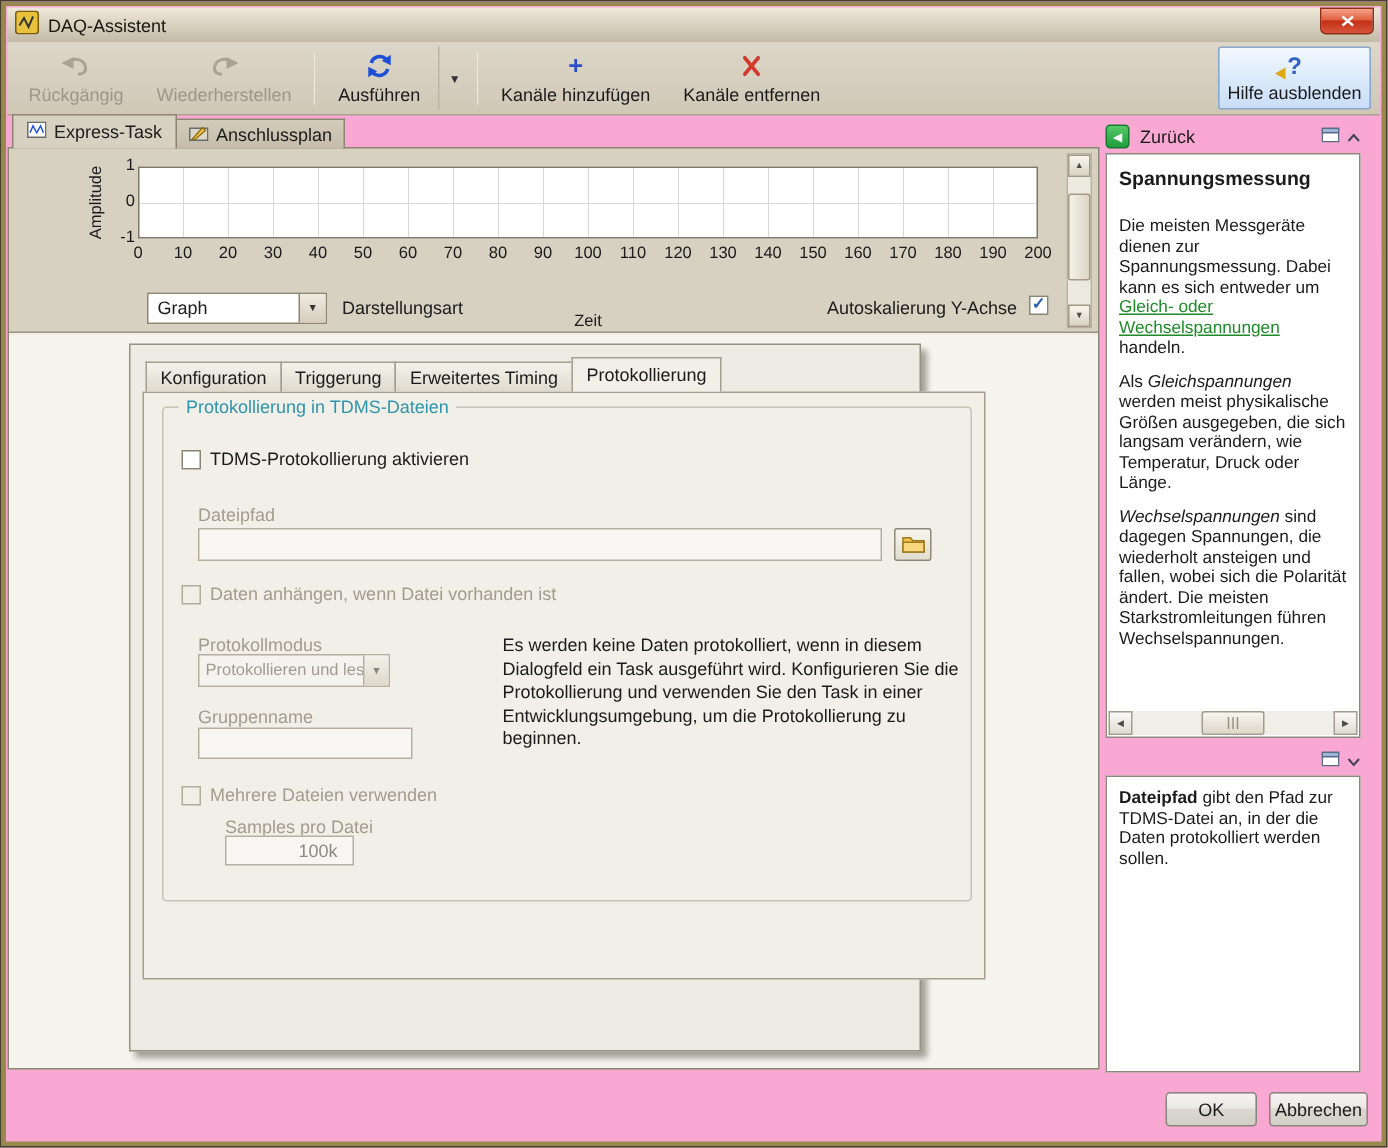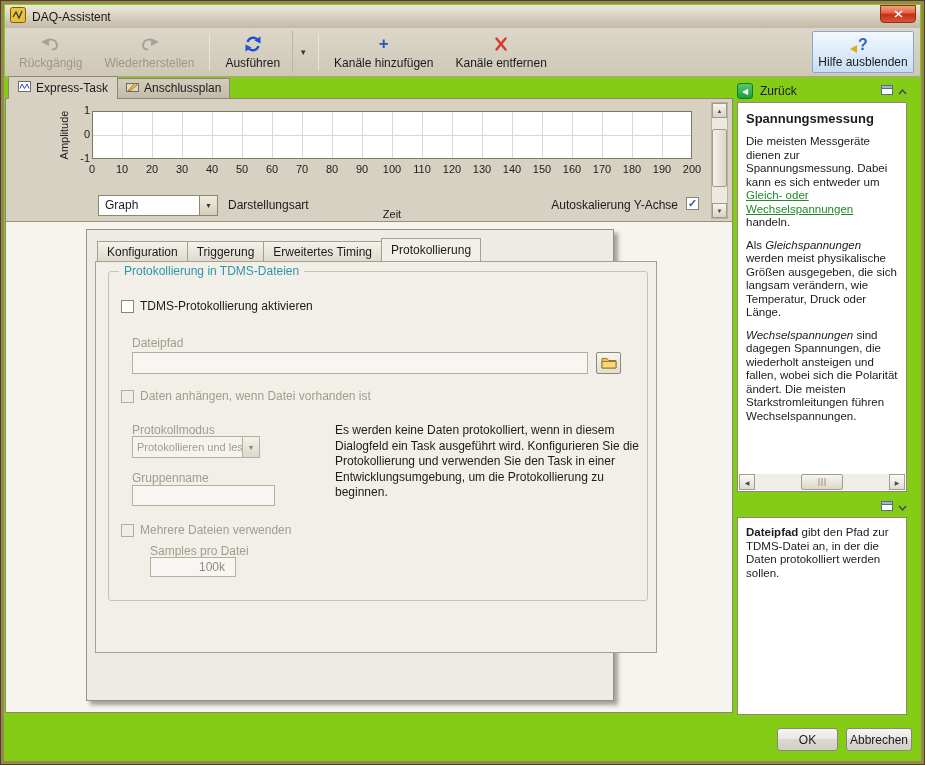--- a/index.html
+++ b/index.html
@@ -1,19 +1,19 @@
 <!DOCTYPE html>
 <html><head>
 <meta charset="utf-8">
 <style>
   * { margin:0; padding:0; box-sizing:border-box; }
   html,body { background:#6e6e6e; }
   body { font-family:"Liberation Sans", sans-serif; font-size:12px; color:#1b1b1b; }
 
-  .win { position:relative; width:925px; height:765px; background:#84cc16;
+  .win { position:relative; width:925px; height:765px; background:#f9a8d4;
          border:1px solid #45412c; box-shadow:inset 0 0 0 3px #97894d; overflow:hidden; }
 
   
   .titlebar { position:absolute; left:4px; top:4px; right:4px; height:23px;
     background:linear-gradient(180deg,#eee8da 0%,#d6cfbe 55%,#c2ba a6 100%);
     background:linear-gradient(180deg,#eee8da 0%,#d6cfbe 55%,#c2baa6 100%);
     display:flex; align-items:center; gap:6px; padding:0 5px; }
   .title-text { font-size:12px; color:#17150e; }
   .close-btn { position:absolute; right:4px; top:0px; width:36px; height:18px;
     background:linear-gradient(#f2a28a 0%,#e3603f 45%,#c23115 50%,#d8543c 100%);
@@ -36,21 +36,21 @@
   .help-toggle { position:absolute; right:6px; top:3px; width:102px; height:42px;
     border:1px solid #89a6cc; border-radius:2px;
     background:linear-gradient(#f3f8fe,#dcebfb 50%,#c8ddf6);
     display:flex; flex-direction:column; align-items:center; justify-content:center; gap:1px; }
   .qmark { position:relative; font-weight:bold; font-size:16px; color:#2f62c4; line-height:18px; }
   .qmark::after { content:""; position:absolute; left:-8px; bottom:1px; width:0; height:0;
     border-style:solid; border-width:4px 7px 4px 0; border-color:transparent #e0a912 transparent transparent; }
 
   
   .tabstrip { position:absolute; left:4px; top:75px; height:23px; display:flex;
-              align-items:center; z-index:5; padding-left:3px; }
+              align-items:flex-end; z-index:5; padding-left:3px; }
   .tab { display:flex; align-items:center; gap:5px; padding:0 8px; height:20px;
          background:linear-gradient(#d3ccba,#c4bcaa); border:1px solid #8e8673; border-bottom:none;
          font-size:12px; white-space:nowrap; }
   .tab + .tab { margin-left:-1px; }
   .tab.active { height:23px; background:#d7d1c2; position:relative; z-index:6; padding:0 9px; }
 
   
   .workarea { position:absolute; left:4px; top:97px; width:728px; height:615px;
               border:1px solid #8e8673; background:#d7d1c2; z-index:4; }
 
@@ -127,21 +127,21 @@
 
   
   .back-bar { position:absolute; left:736px; top:80px; width:170px; height:20px;
               display:flex; align-items:center; gap:7px; }
   .backbtn { width:16px; height:16px; background:linear-gradient(#58c86a,#1e9e3c);
              border:1px solid #157a2c; border-radius:3px; color:#fff; display:grid;
              place-items:center; font-size:8px; }
   .back-icons { margin-left:auto; display:flex; align-items:center; gap:5px; }
   .hpanel { position:absolute; left:736px; width:170px; background:#fff; border:1px solid #8f887a; }
   .hpanel1 { top:101px; height:390px; padding:8px 8px 20px 8px; overflow:hidden; }
-  .htitle { font-size:13px; font-weight:bold; margin-bottom:9px; }
+  .htitle { font-size:13px; font-weight:bold; margin-bottom:19px; }
   .hpara { font-size:11.5px; line-height:13.5px; margin-bottom:9px; }
   .hlink { color:#1e8a28; text-decoration:underline; }
   .ital { font-style:italic; }
   .hscroll { position:absolute; left:1px; right:1px; bottom:1px; height:16px; background:#f0eee8; display:flex; }
   .harr { width:16px; background:linear-gradient(#fbfaf7,#dedbd2); border:1px solid #a39d8e;
           display:grid; place-items:center; font-size:6px; color:#4a4a44; flex:none; }
   .htrack { flex:1; position:relative; }
   .hthumb { position:absolute; left:34%; width:42px; top:0; bottom:0;
             background:linear-gradient(#f7f5ef,#dcd7c9); border:1px solid #a39d8e; border-radius:2px;
             display:grid; place-items:center; }

